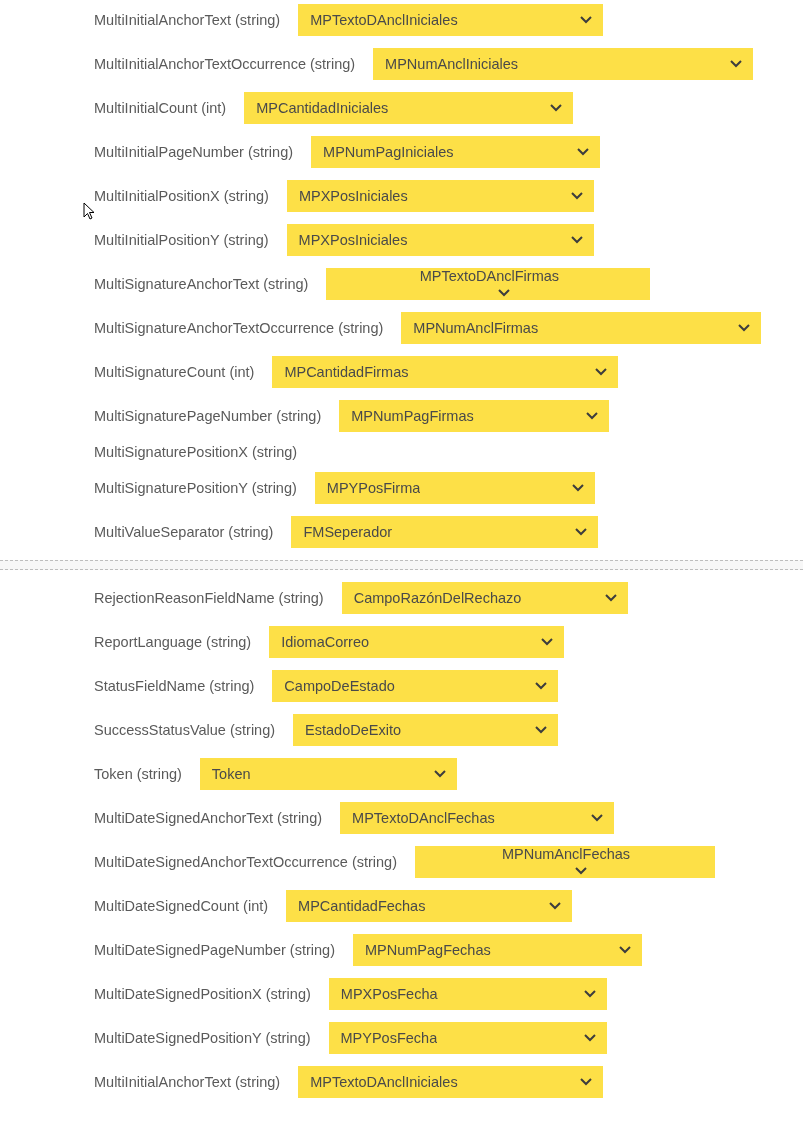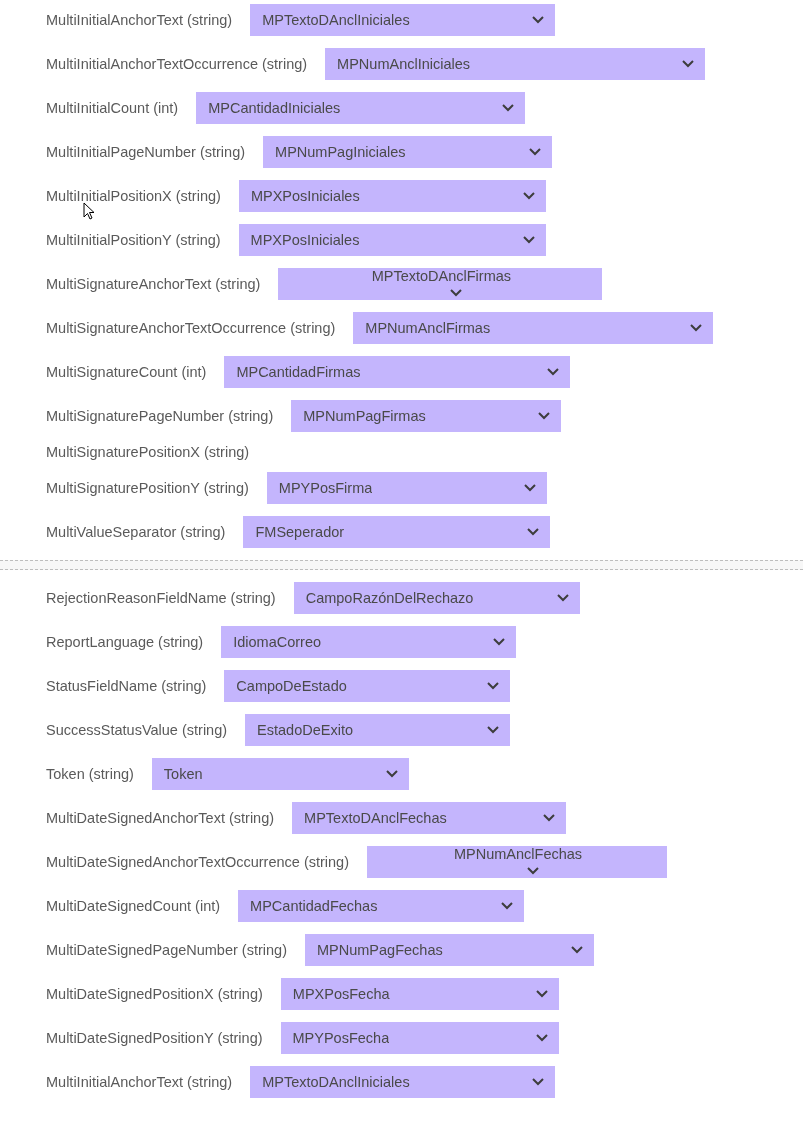--- a/index.html
+++ b/index.html
@@ -5,36 +5,37 @@
   * { box-sizing: border-box; margin: 0; padding: 0; }
   body {
     font-family: "Segoe UI", Tahoma, sans-serif;
     font-size: 14.5px;
     color: #5a5a5a;
     background: #ffffff;
     width: 803px;
   }
   .panel {
     padding: 4px 0 4px 0;
+    margin-left: 48px;
   }
   .row {
     display: flex;
     align-items: center;
     padding: 6px 0 6px 46px;
     gap: 18px;
   }
   .label {
     color: #5a5a5a;
     white-space: nowrap;
   }
   .dropdown {
     display: flex;
     align-items: center;
     justify-content: space-between;
-    background: #c4b5fd;
+    background: #fde047;
     height: 32px;
     padding: 0 10px 0 12px;
     min-width: 200px;
     cursor: pointer;
     color: #4a4a4a;
   }
   .dropdown .value {
     white-space: nowrap;
     overflow: hidden;
     text-overflow: ellipsis;

